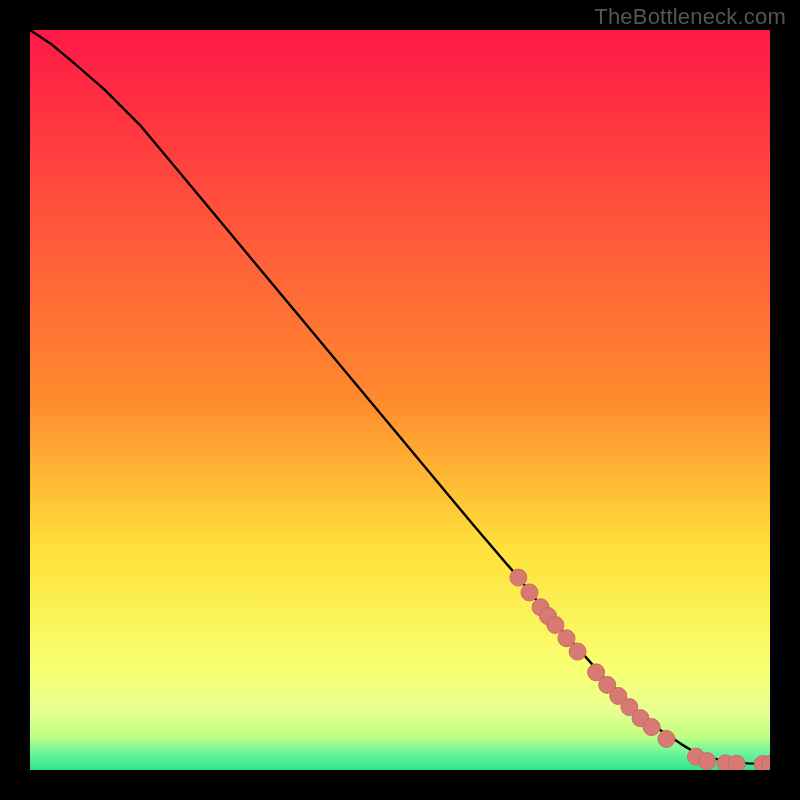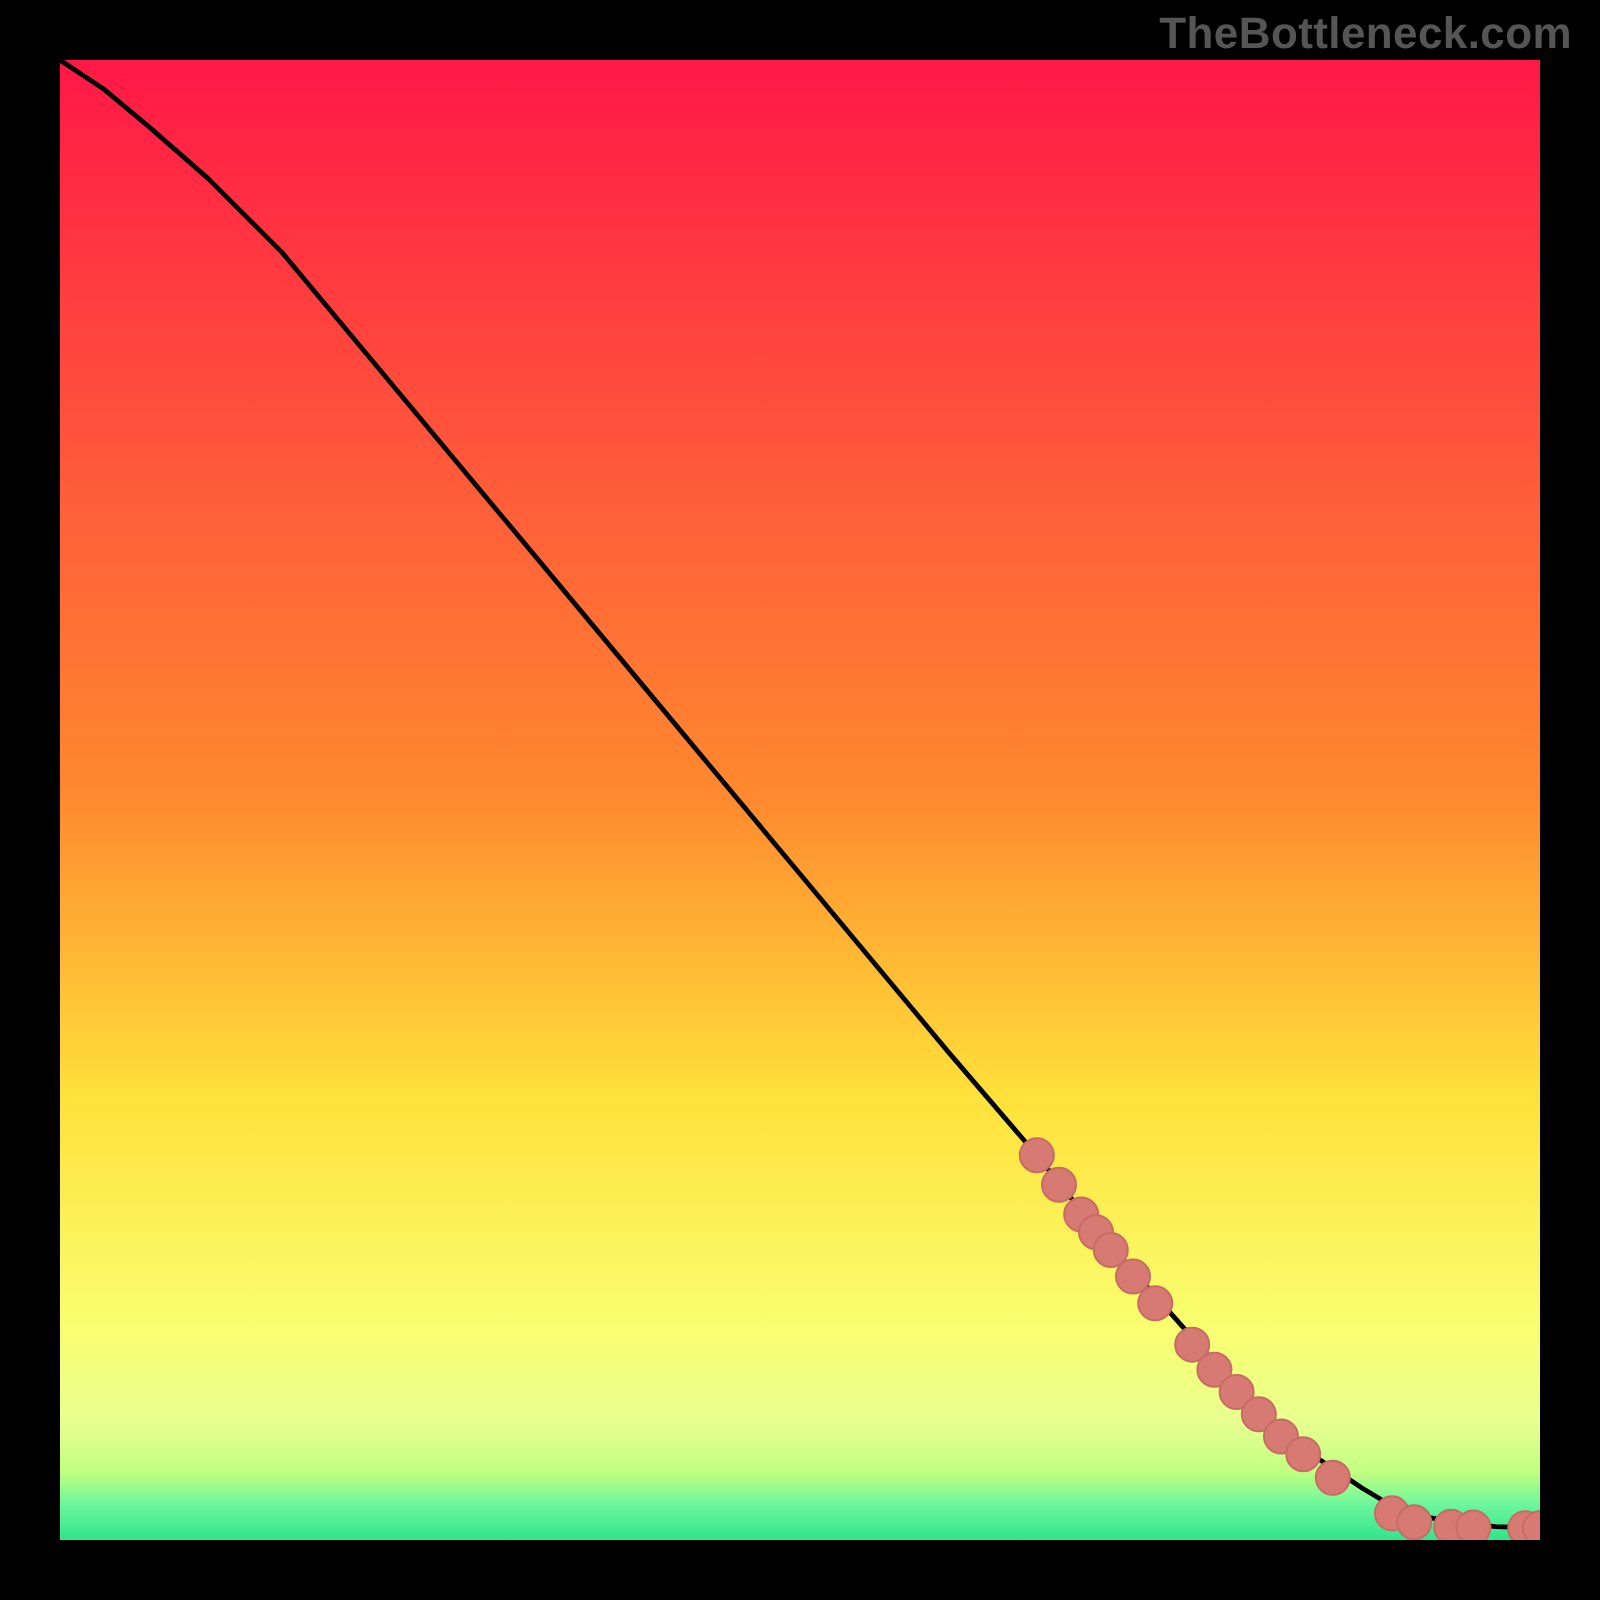--- a/index.html
+++ b/index.html
@@ -16,21 +16,21 @@
     width: 800px;
     height: 800px;
     background: #000;
   }
   .watermark {
     position: absolute;
     top: 4px;
     right: 14px;
     color: #555;
     font-size: 22px;
-    font-weight: 700;
+    font-weight: 400;
     letter-spacing: 0.2px;
     z-index: 10;
   }
   .plot {
     position: absolute;
     left: 30px;
     top: 30px;
     width: 740px;
     height: 740px;
   }

